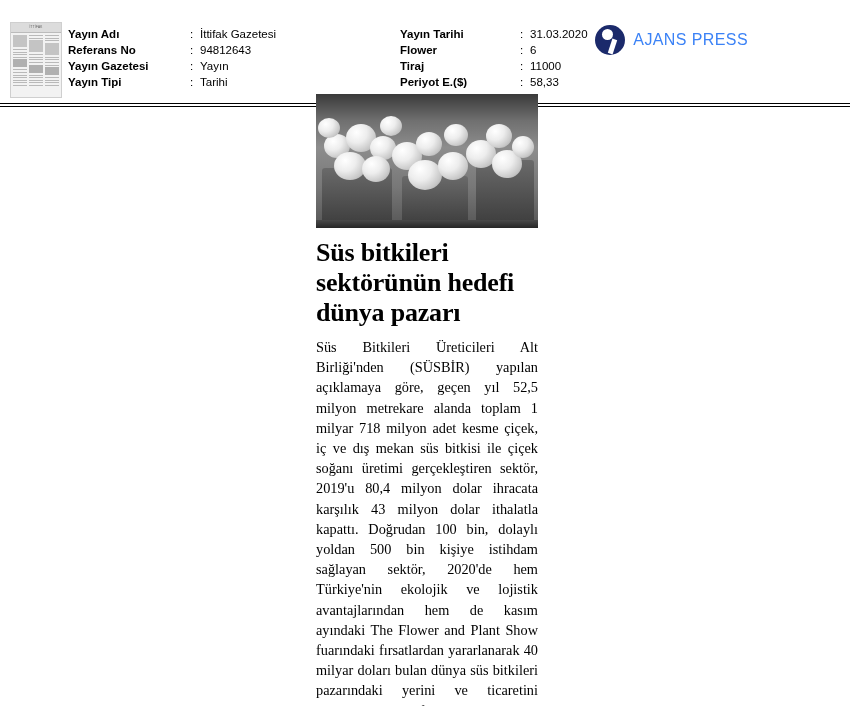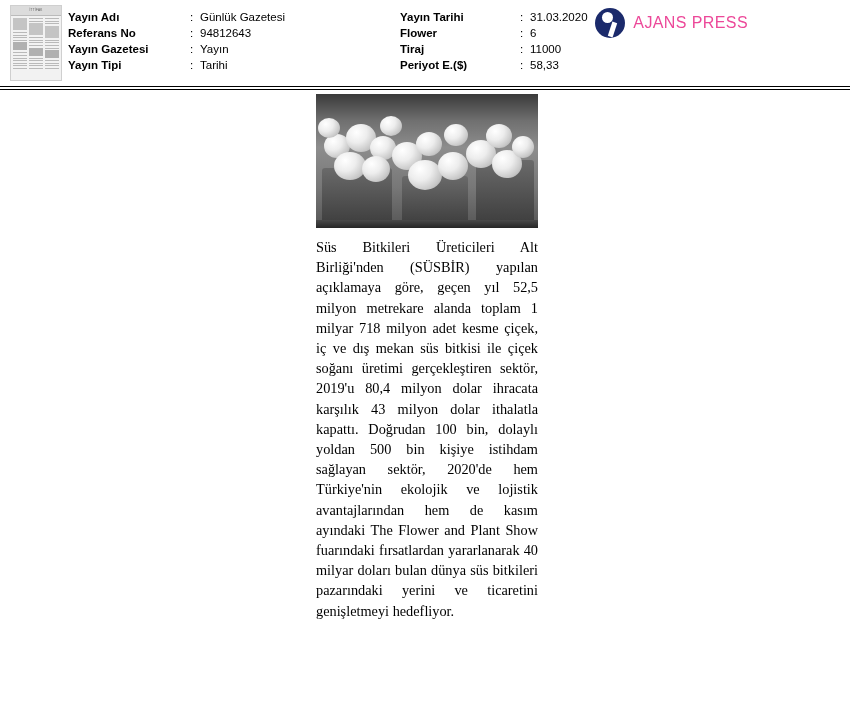--- a/index.html
+++ b/index.html
@@ -13,21 +13,21 @@
     position: relative;
     font-family: "Liberation Sans", sans-serif;
     color: #000;
     overflow: hidden;
   }
 
   
   #header {
     position: absolute;
     left: 0;
-    top: 0;
+    top: 17px;
     width: 770px;
     height: 88px;
   }
 
   
   #thumb {
     position: absolute;
     left: 10px;
     top: 5px;
     width: 50px;
@@ -131,21 +131,21 @@
     left: 15px;
     top: 14px;
     width: 5px;
     height: 15px;
     background: #ffffff;
     transform: rotate(18deg);
   }
   #logo-text {
     font-size: 16px;
     letter-spacing: .4px;
-    color: #ec4899;
+    color: #3b82f6;
     font-weight: normal;
   }
 
   #header-rule {
     position: absolute;
     left: 0;
     top: 86px;
     width: 850px;
     height: 0;
     border-top: 1px solid #000;
@@ -270,21 +270,21 @@
           <div class="ln"></div>
           <div class="ln"></div>
       </div>
     </div>
   </div>
 
   <div class="meta-group" id="meta-left">
     <div class="meta-row">
       <span class="meta-label">Yayın Adı</span>
       <span class="meta-colon">:</span>
-      <span class="meta-value">Günlük Gazetesi</span>
+      <span class="meta-value">İttifak Gazetesi</span>
     </div>
     <div class="meta-row">
       <span class="meta-label">Referans No</span>
       <span class="meta-colon">:</span>
       <span class="meta-value">94812643</span>
     </div>
     <div class="meta-row">
       <span class="meta-label">Yayın Gazetesi</span>
       <span class="meta-colon">:</span>
       <span class="meta-value">Yayın</span>
@@ -348,16 +348,17 @@
     <div class="bloom" style="left:128px;top:30px;width:24px;height:22px;"></div>
     <div class="bloom" style="left:150px;top:46px;width:30px;height:28px;"></div>
     <div class="bloom" style="left:170px;top:30px;width:26px;height:24px;"></div>
     <div class="bloom" style="left:176px;top:56px;width:30px;height:28px;"></div>
     <div class="bloom" style="left:196px;top:42px;width:22px;height:22px;"></div>
     <div class="bloom" style="left:2px;top:24px;width:22px;height:20px;"></div>
     <div class="bloom" style="left:64px;top:22px;width:22px;height:20px;"></div>
     <div class="dark" style="left:0;top:126px;width:222px;height:8px;background:linear-gradient(180deg,#4a4a4a,#262626);"></div>
   </div>
 
+  <div id="headline">Süs bitkileri sektörünün hedefi dünya pazarı</div>
 
   <div id="body-text">Süs Bitkileri Üreticileri Alt Birliği'nden (SÜSBİR) yapılan açıklamaya göre, geçen yıl 52,5 milyon metrekare alanda toplam 1 milyar 718 milyon adet kesme çiçek, iç ve dış mekan süs bitkisi ile çiçek soğanı üretimi gerçekleştiren sektör, 2019'u 80,4 milyon dolar ihracata karşılık 43 milyon dolar ithalatla kapattı. Doğrudan 100 bin, dolaylı yoldan 500 bin kişiye istihdam sağlayan sektör, 2020'de hem Türkiye'nin ekolojik ve lojistik avantajlarından hem de kasım ayındaki The Flower and Plant Show fuarındaki fırsatlardan yararlanarak 40 milyar doları bulan dünya süs bitkileri pazarındaki yerini ve ticaretini genişletmeyi hedefliyor.</div>
 
 </div>
 
 </body></html>

